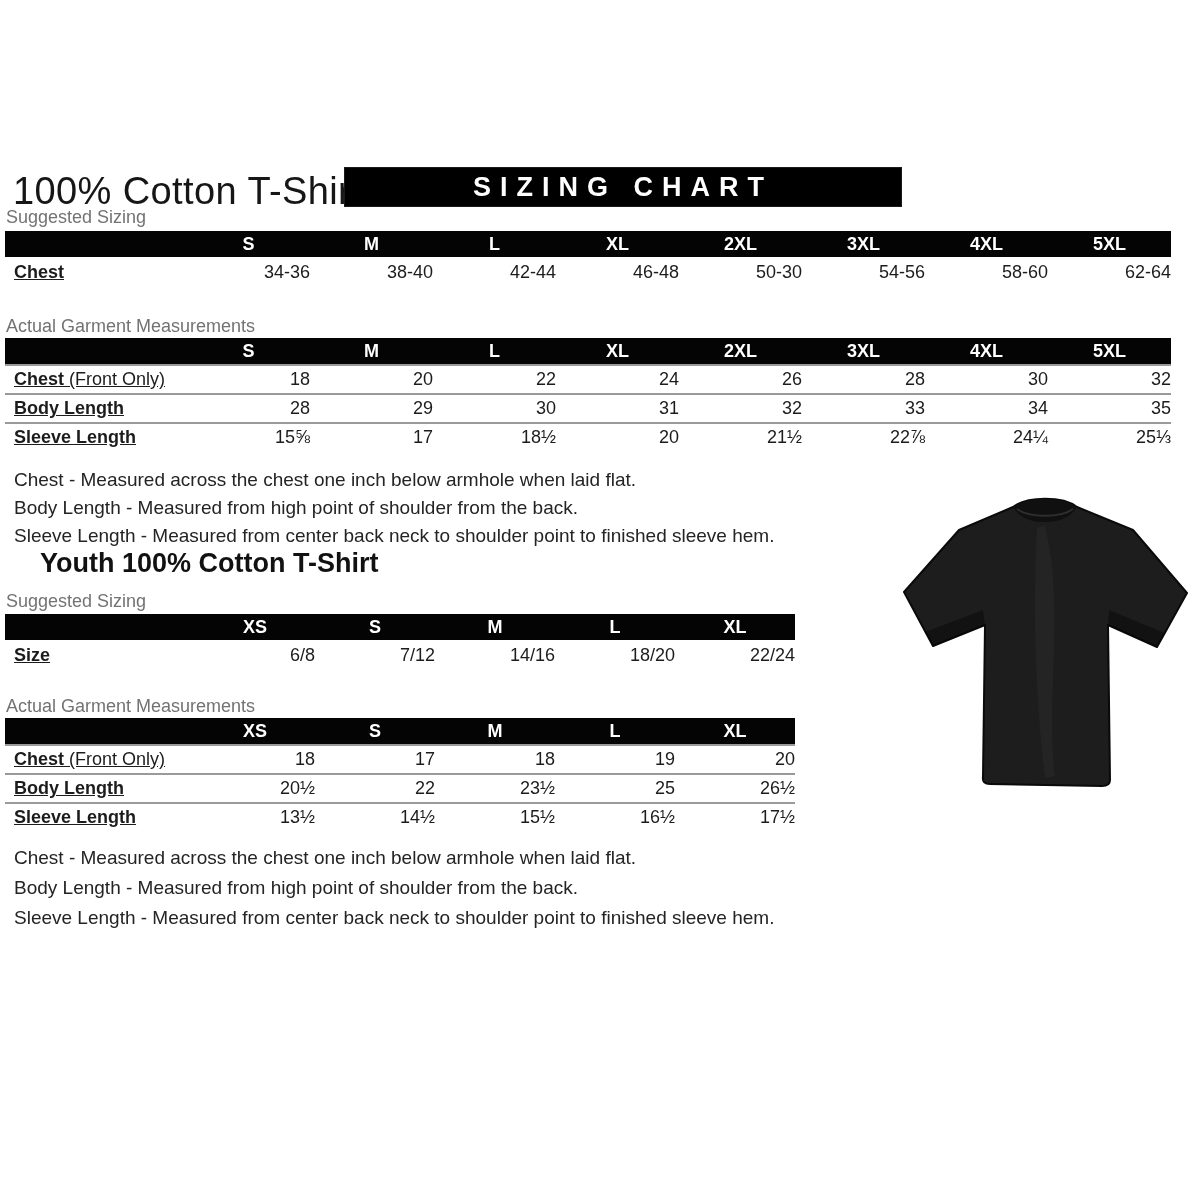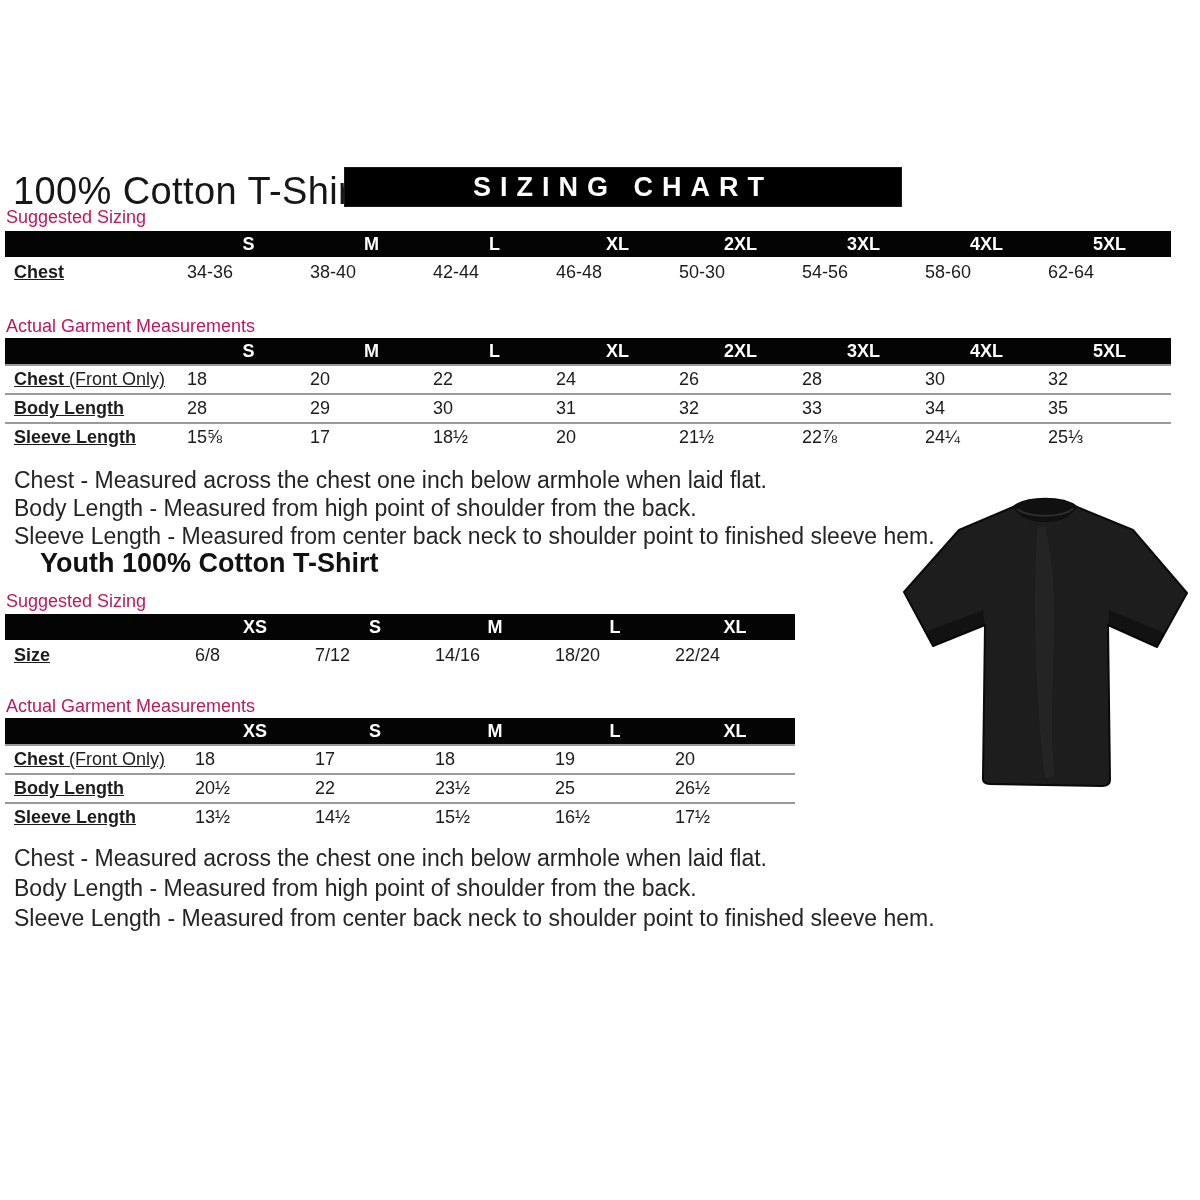--- a/index.html
+++ b/index.html
@@ -20,47 +20,47 @@
     color:#161616;
     text-align:center;
   }
   .banner {
     left:345px; top:168px; width:556px; height:38px;
     background:#000;
     color:#fff; font-weight:bold; font-size:27px; letter-spacing:9px;
     display:flex; align-items:center; justify-content:center;
     box-shadow:0 0 0 1px #1a1a1a;
   }
-  .section-label { font-size:18px; color:#be185d; }
+  .section-label { font-size:18px; color:#737373; }
   .youth-title {
     left:4px; top:548px;
     font-size:27px; font-weight:bold; color:#111;margin-left:36px;
   }
 
   
   table.size-table {
     border-collapse:collapse; table-layout:fixed;
     font-size:18px; color:#1c1c1c;
   }
   table.size-table th {
     background:#040404; color:#ffffff;
     font-weight:bold; font-size:18px;
     height:26px; padding:0; text-align:center;
   }
   table.size-table td {
-    text-align:left; height:31px; padding:0;
+    text-align:right; height:31px; padding:0;
   }
   table.size-table .lbl {
     text-align:left; padding-left:9px; font-weight:bold;text-decoration:underline;
   }
   table.size-table .lbl .suffix { font-weight:400; }
   table.lined td { height:27px; }
   table.lined tbody tr { border-top:2px solid #9a9a9a; }
 
-  .notes { font-size:23px; line-height:28px; color:#242424; }
+  .notes { font-size:19px; line-height:28px; color:#242424; }
   .notes-youth { line-height:30px; }
   .note-line { white-space:nowrap; }
 
   .tshirt-wrap { left:895px; top:486px; width:300px; height:322px; }
 </style>
 </head>
 <body>
 
 <div class="abs adult-title">100% Cotton T-Shirt</div>
 

